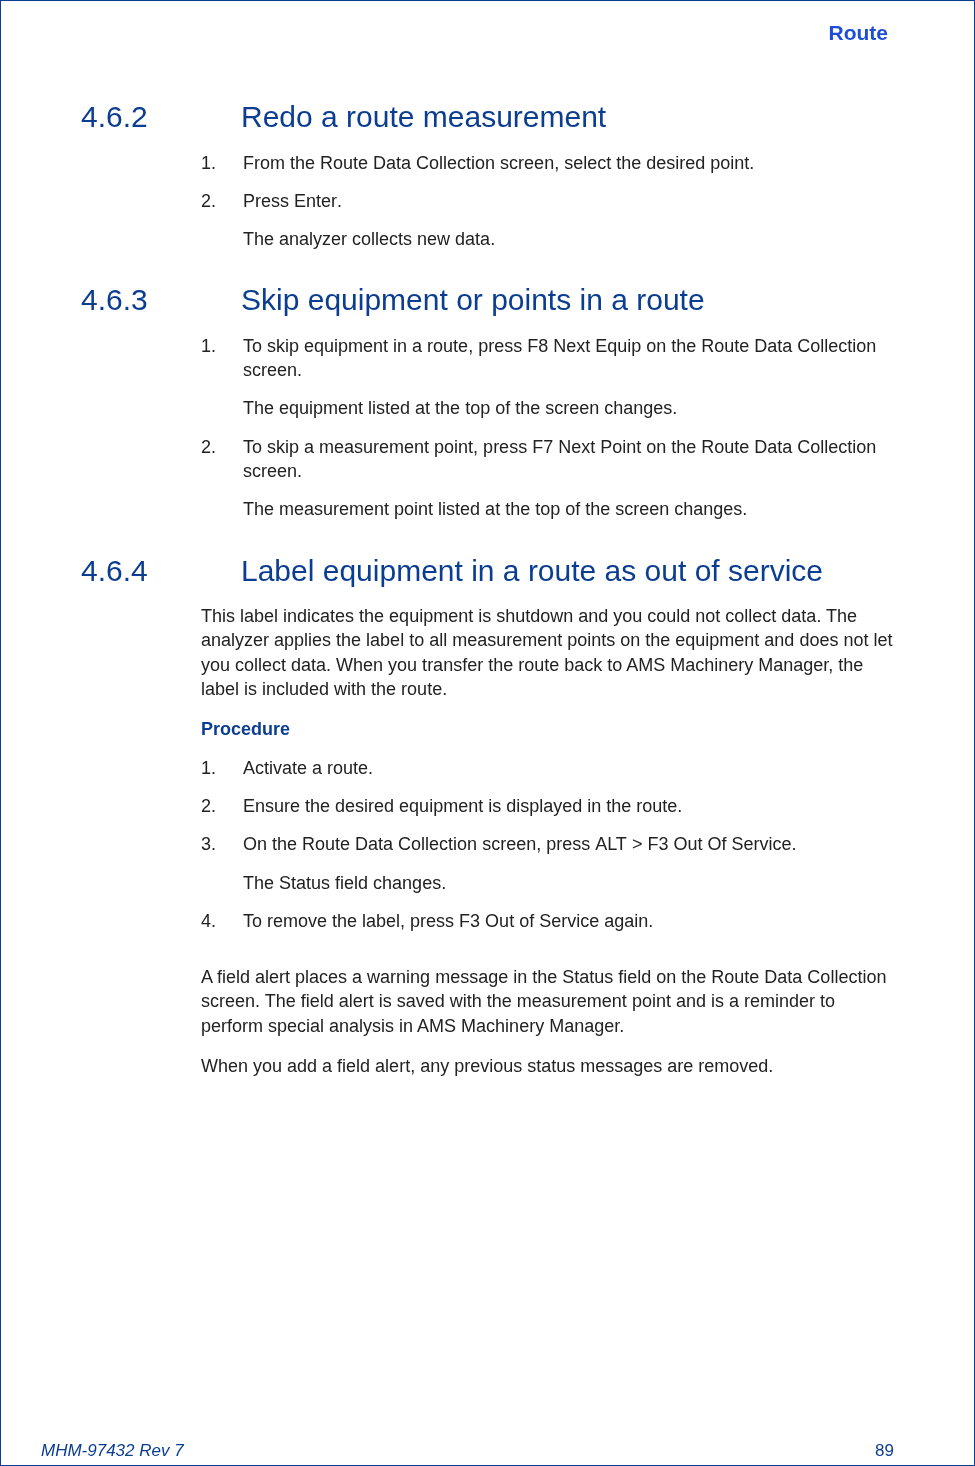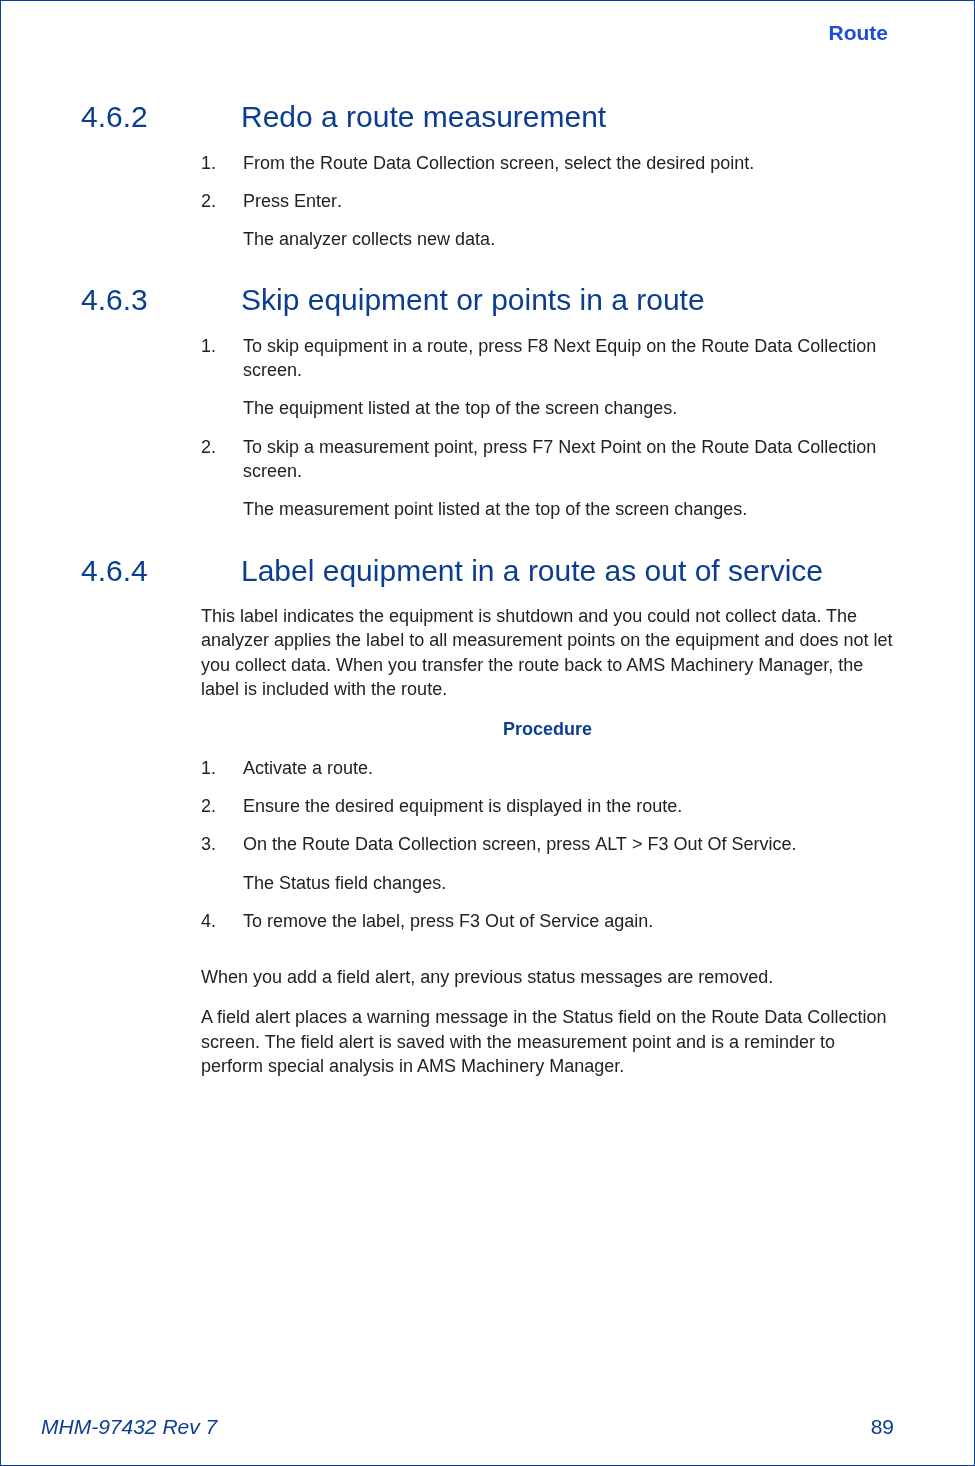--- a/index.html
+++ b/index.html
@@ -91,30 +91,29 @@
   .step-result {
     margin-top: 14px;
     margin-bottom: 6px;
   }
   .para { margin-bottom: 16px; }
   .proc-label {
     color: #0b3d91;
     font-weight: 700;
     margin: 8px 0 14px 0;
     font-size: 18px;
-    text-align: center;
   }
   .footer {
     position: absolute;
     left: 40px;
     right: 80px;
-    bottom: 26px;
+    bottom: 4px;
     display: flex;
     justify-content: space-between;
-    font-size: 21px;
+    font-size: 17px;
     color: #0b3d91;
     font-style: italic;
   }
   .footer .pg { font-style: normal; }
 </style>
 </head>
 <body>
 
 <div class="page">
   <div class="header-tag">Route</div>
@@ -172,22 +171,22 @@
         </li>
         <li>
           <span>To remove the label, press </span><span class="sans">F3 Out of Service</span><span> again.</span>
         </li>
       </ol>
     </div>
   </div>
 
   <div class="section">
     <div class="body-block">
+      <div class="para"><span>A field alert places a warning message in the </span><span class="sans">Status</span><span> field on the Route Data Collection screen. The field alert is saved with the measurement point and is a reminder to perform special analysis in AMS Machinery Manager.</span></div>
       <div class="para">When you add a field alert, any previous status messages are removed.</div>
-      <div class="para"><span>A field alert places a warning message in the </span><span class="sans">Status</span><span> field on the Route Data Collection screen. The field alert is saved with the measurement point and is a reminder to perform special analysis in AMS Machinery Manager.</span></div>
     </div>
   </div>
 </div>
 
 <div class="footer">
   <span>MHM-97432 Rev 7</span>
   <span class="pg">89</span>
 </div>
 
 </body></html>

